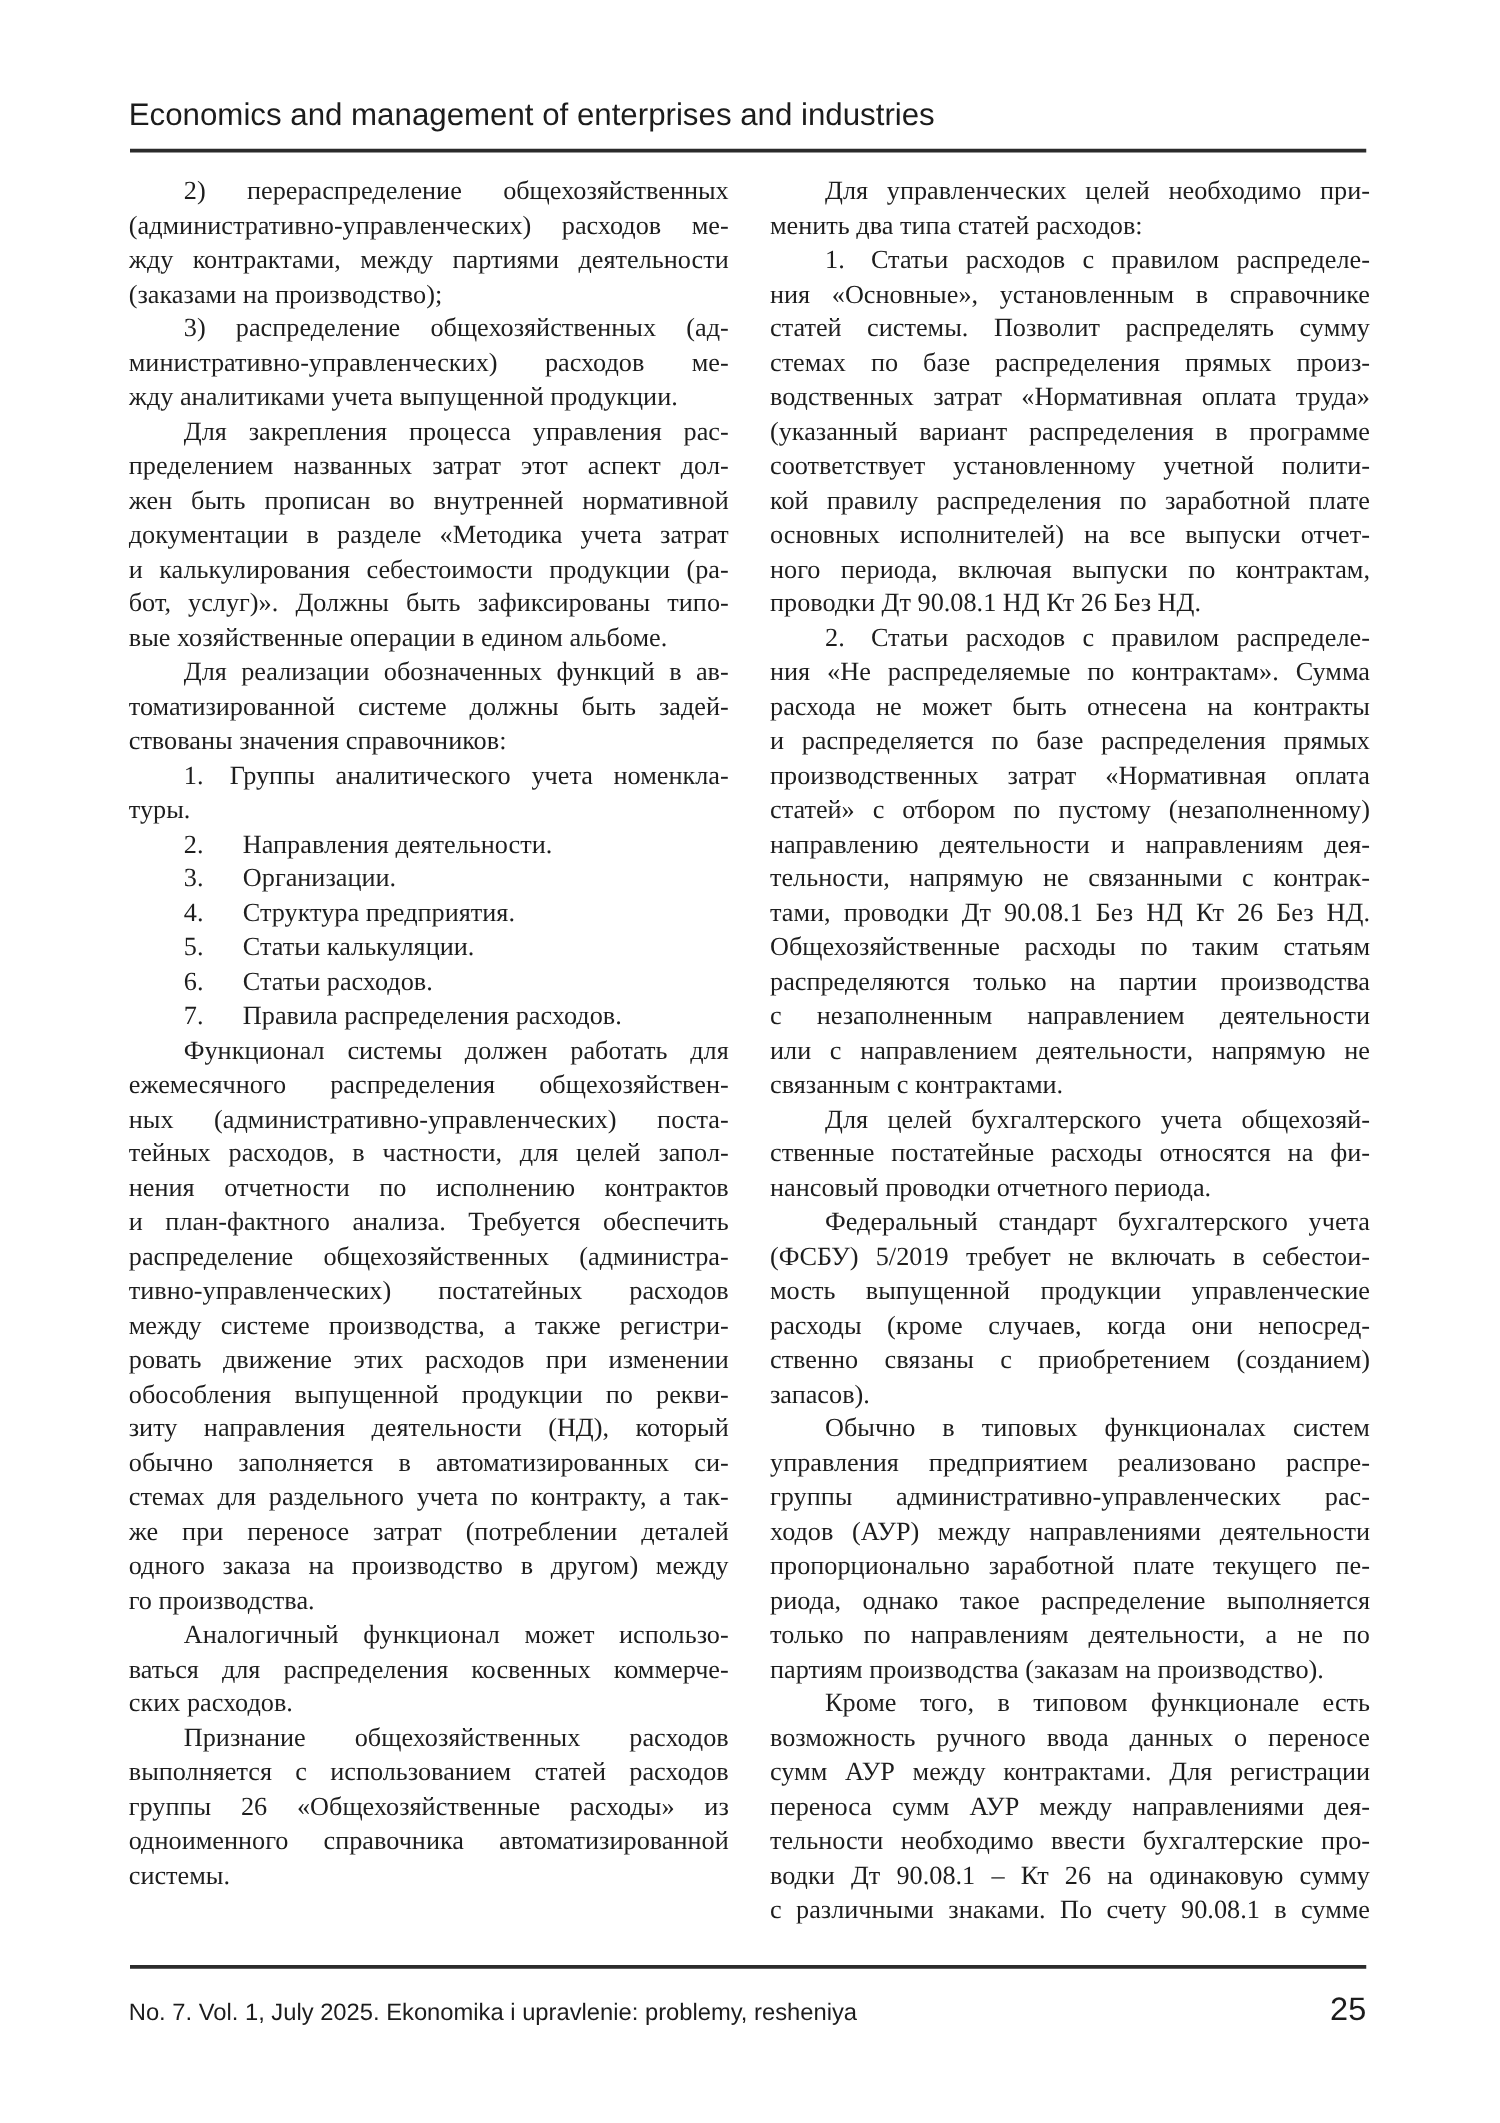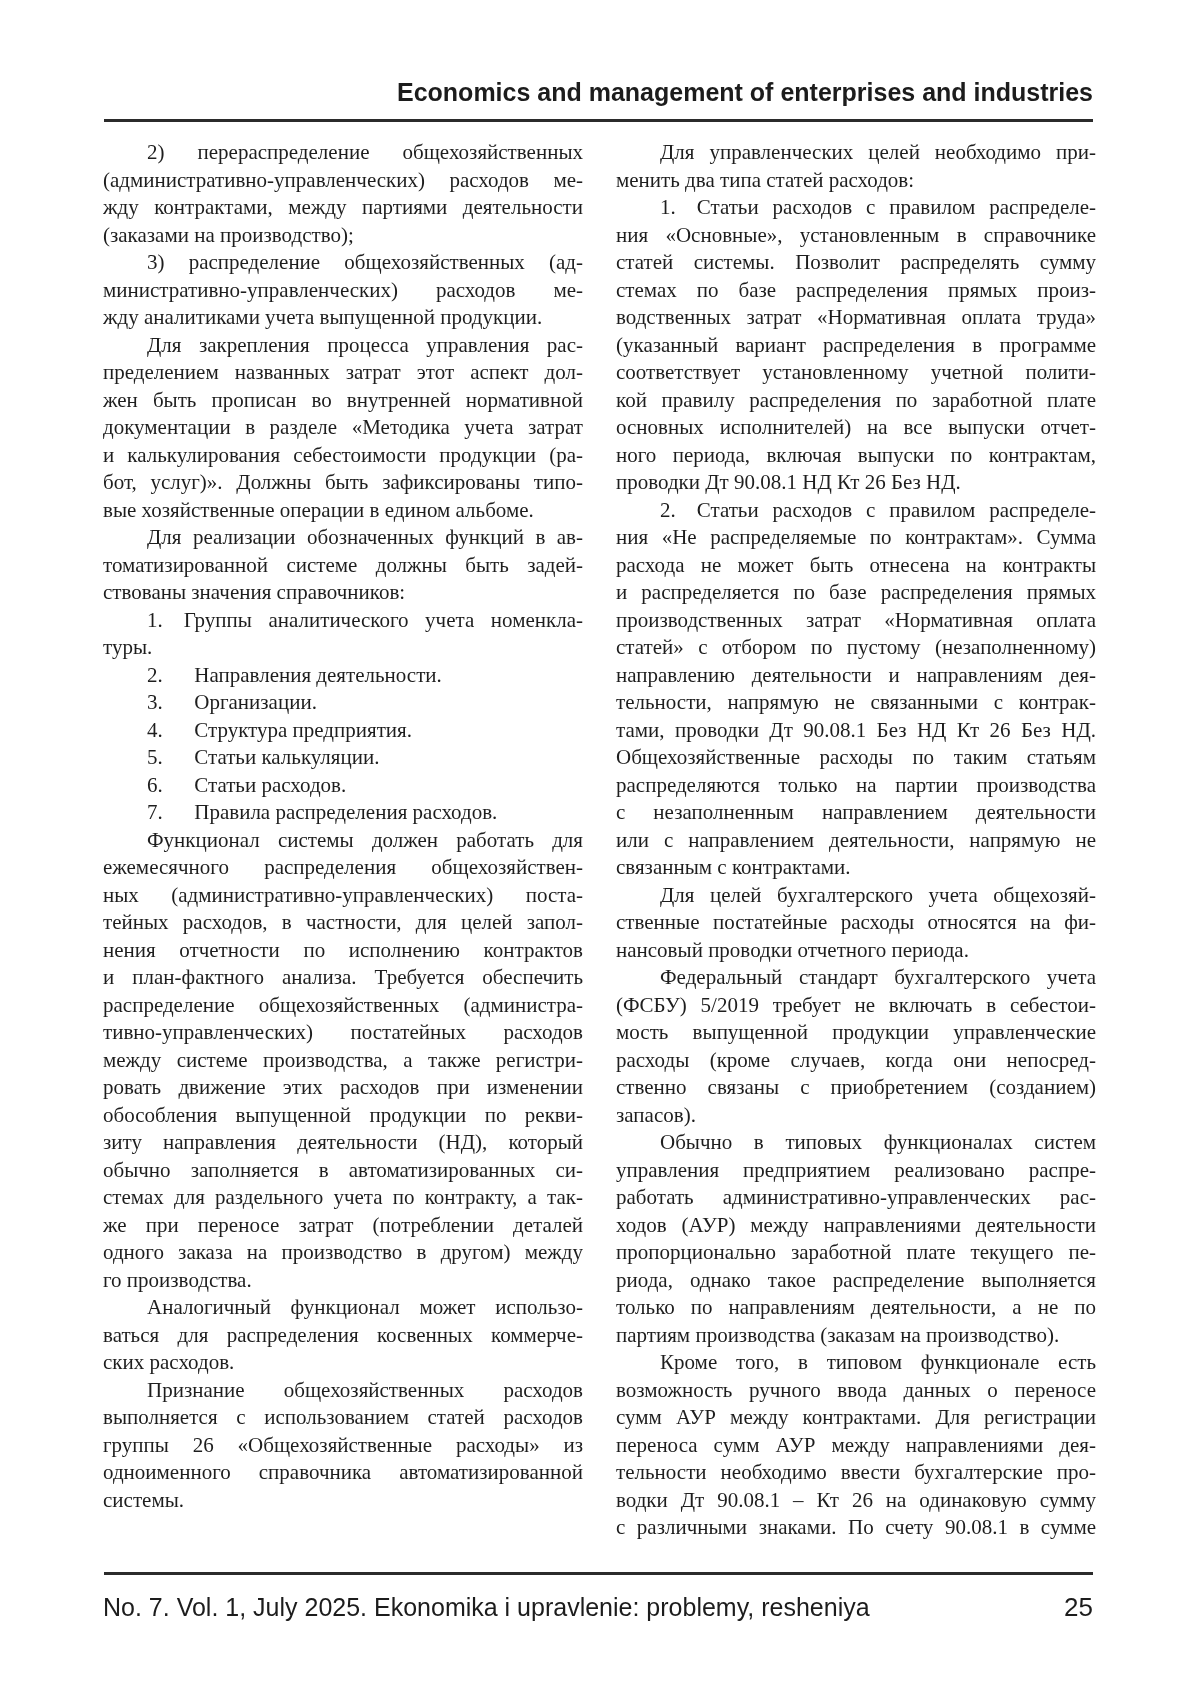--- a/index.html
+++ b/index.html
@@ -9,23 +9,23 @@
     height: 1698px;
     margin: 0 auto;
     background: #ffffff;
     overflow: hidden;
   }
   .header-title {
     position: absolute;
     left: 103px;
     top: 78px;
     width: 990px;
-    text-align: right;
+    text-align: left;
     font-family: "Liberation Sans", sans-serif;
-    font-weight: bold;
+    font-weight: normal;
     font-size: 25px;
     color: #1c1c1c;
     white-space: nowrap;
   }
   .rule {
     position: absolute;
     left: 104px;
     width: 989px;
     height: 3px;
     background: #2b2b2b;
@@ -58,21 +58,21 @@
     position: absolute;
     left: 103px;
     top: 1592px;
     width: 990px;
     display: flex;
     justify-content: space-between;
     align-items: baseline;
     font-family: "Liberation Sans", sans-serif;
     color: #1c1c1c;
   }
-  .footer .journal { font-size: 25px; }
+  .footer .journal { font-size: 19px; }
   .footer .pageno { font-size: 26px; }
 </style>
 </head>
 <body>
 
 <div class="page">
 
   <div class="header-title">Economics and management of enterprises and industries</div>
 
   <div class="rule header-rule"></div>
@@ -201,21 +201,21 @@
           <div class="line first j">Федеральный стандарт бухгалтерского учета</div>
           <div class="line j">(ФСБУ) 5/2019 требует не включать в себестои-</div>
           <div class="line j">мость выпущенной продукции управленческие</div>
           <div class="line j">расходы (кроме случаев, когда они непосред-</div>
           <div class="line j">ственно связаны с приобретением (созданием)</div>
           <div class="line last">запасов).</div>
         </div>
         <div class="para">
           <div class="line first j">Обычно в типовых функционалах систем</div>
           <div class="line j">управления предприятием реализовано распре-</div>
-          <div class="line j">работать административно-управленческих рас-</div>
+          <div class="line j">группы административно-управленческих рас-</div>
           <div class="line j">ходов (АУР) между направлениями деятельности</div>
           <div class="line j">пропорционально заработной плате текущего пе-</div>
           <div class="line j">риода, однако такое распределение выполняется</div>
           <div class="line j">только по направлениям деятельности, а не по</div>
           <div class="line last">партиям производства (заказам на производство).</div>
         </div>
         <div class="para">
           <div class="line first j">Кроме того, в типовом функционале есть</div>
           <div class="line j">возможность ручного ввода данных о переносе</div>
           <div class="line j">сумм АУР между контрактами. Для регистрации</div>

